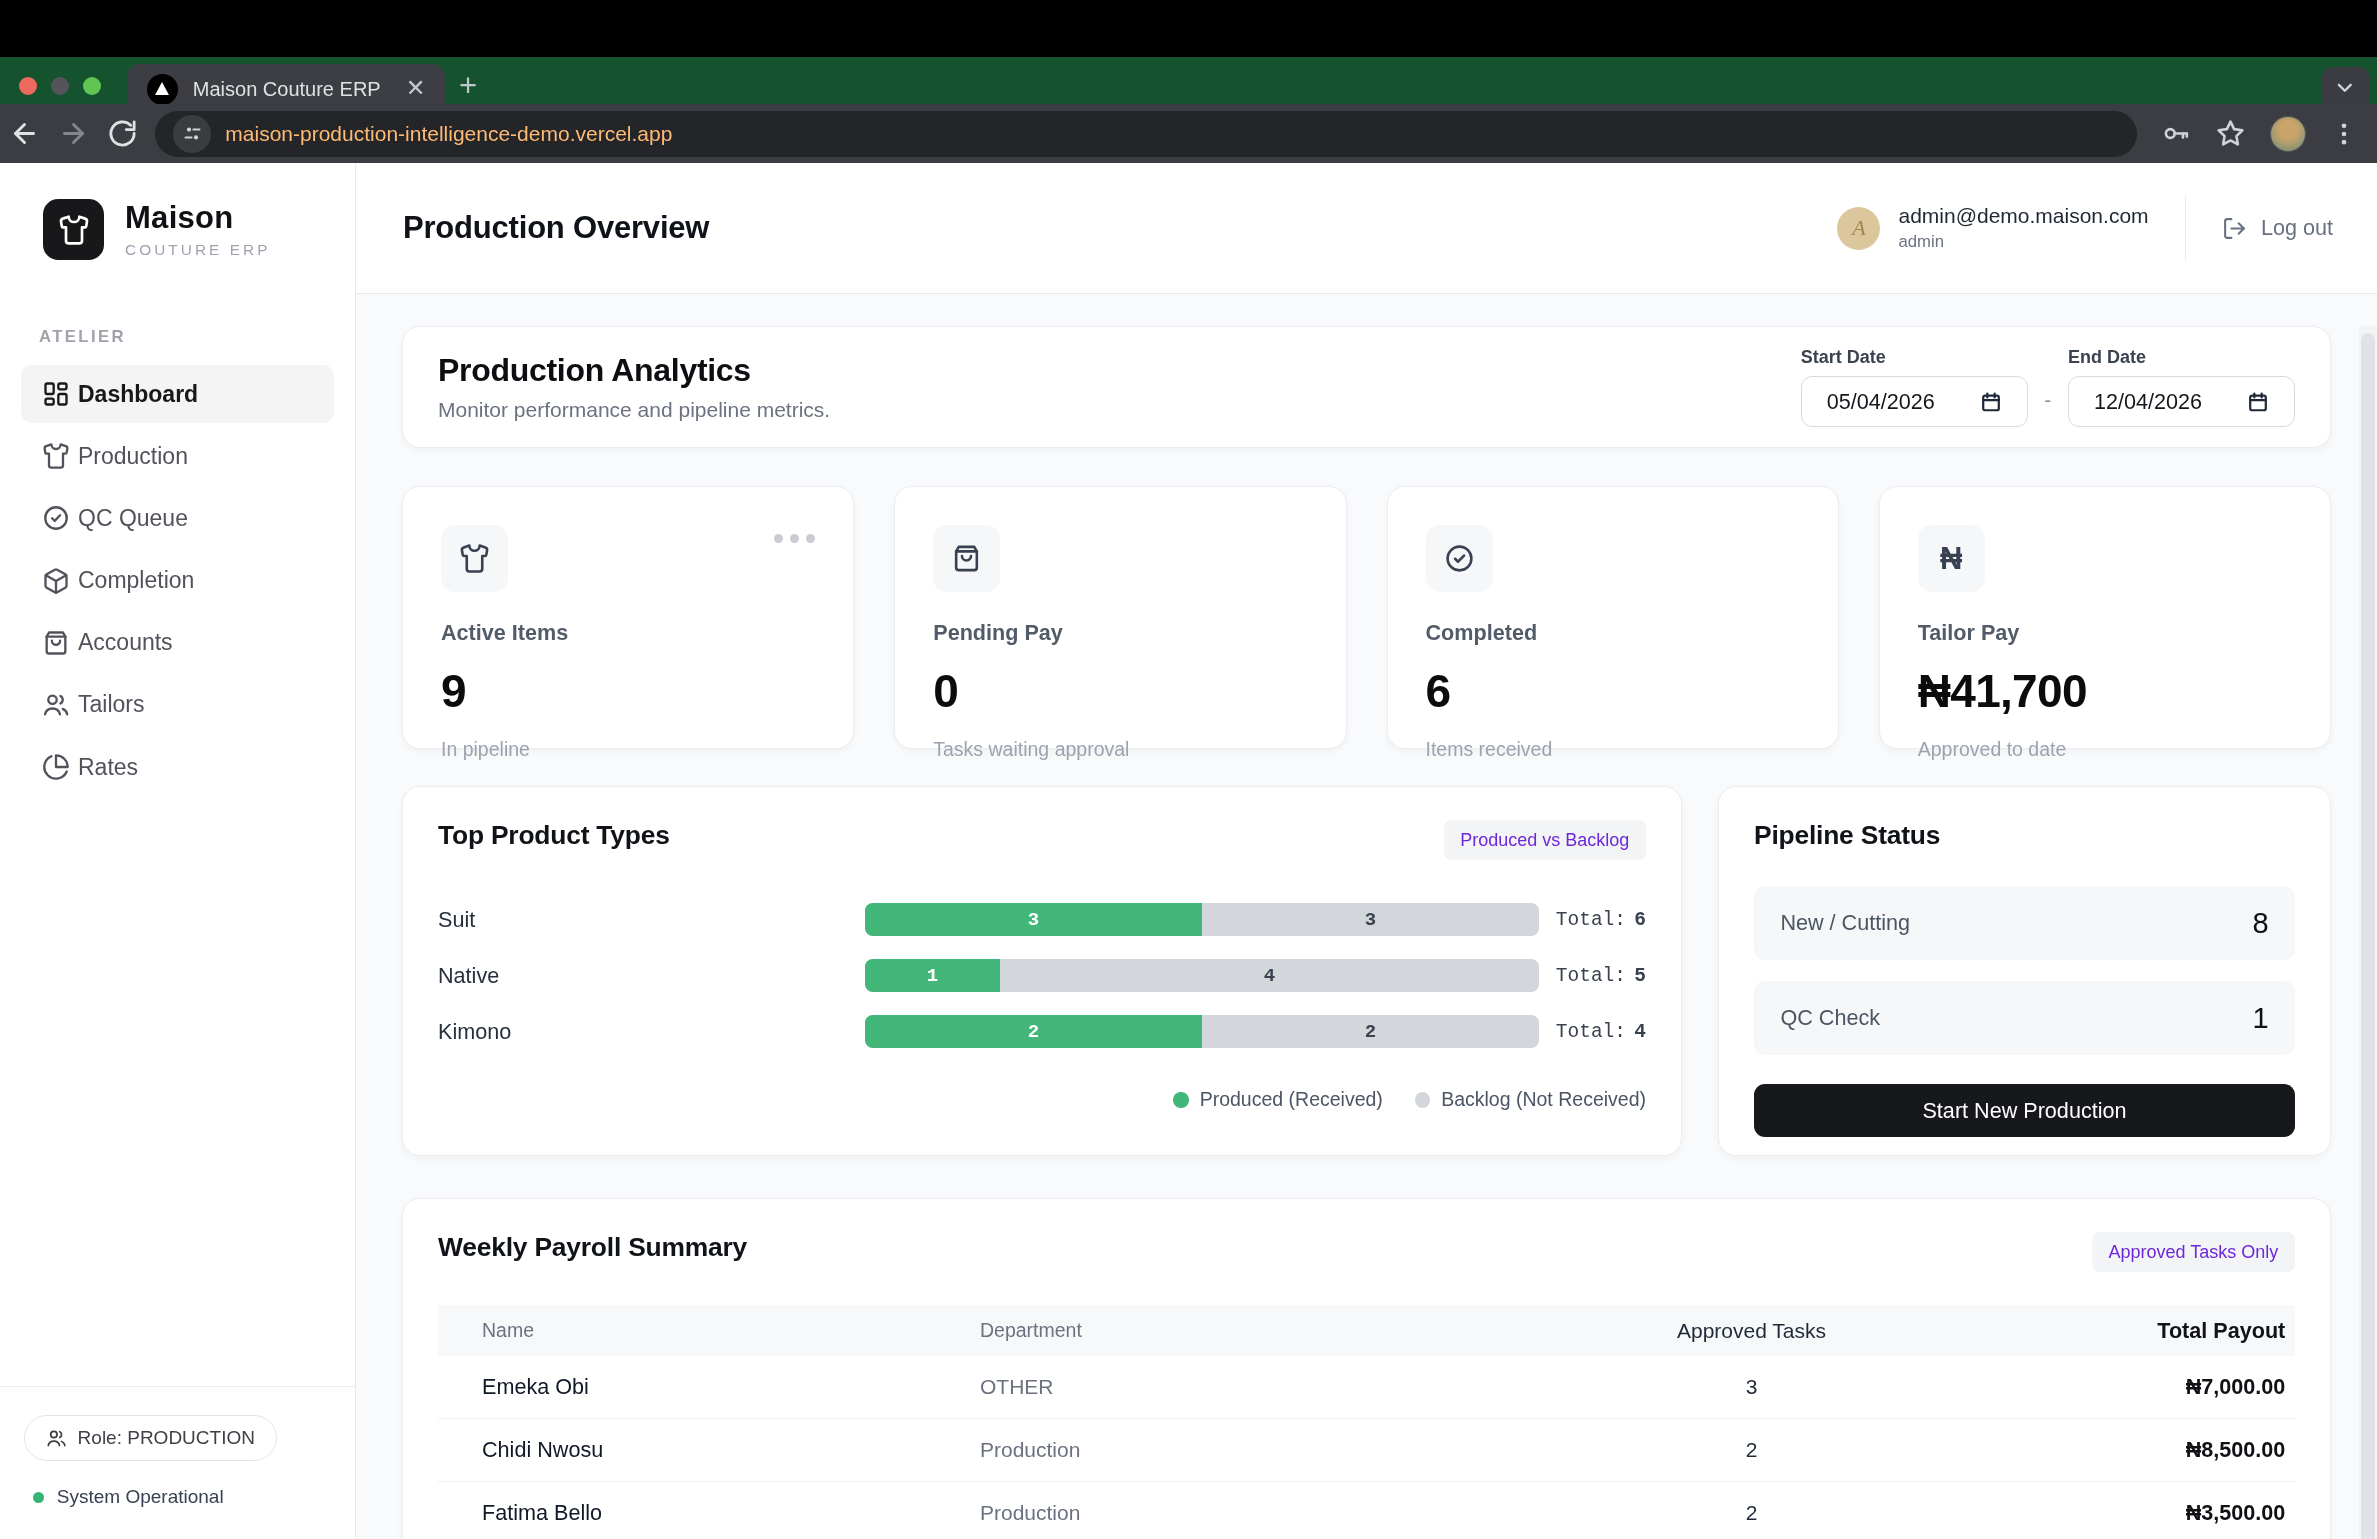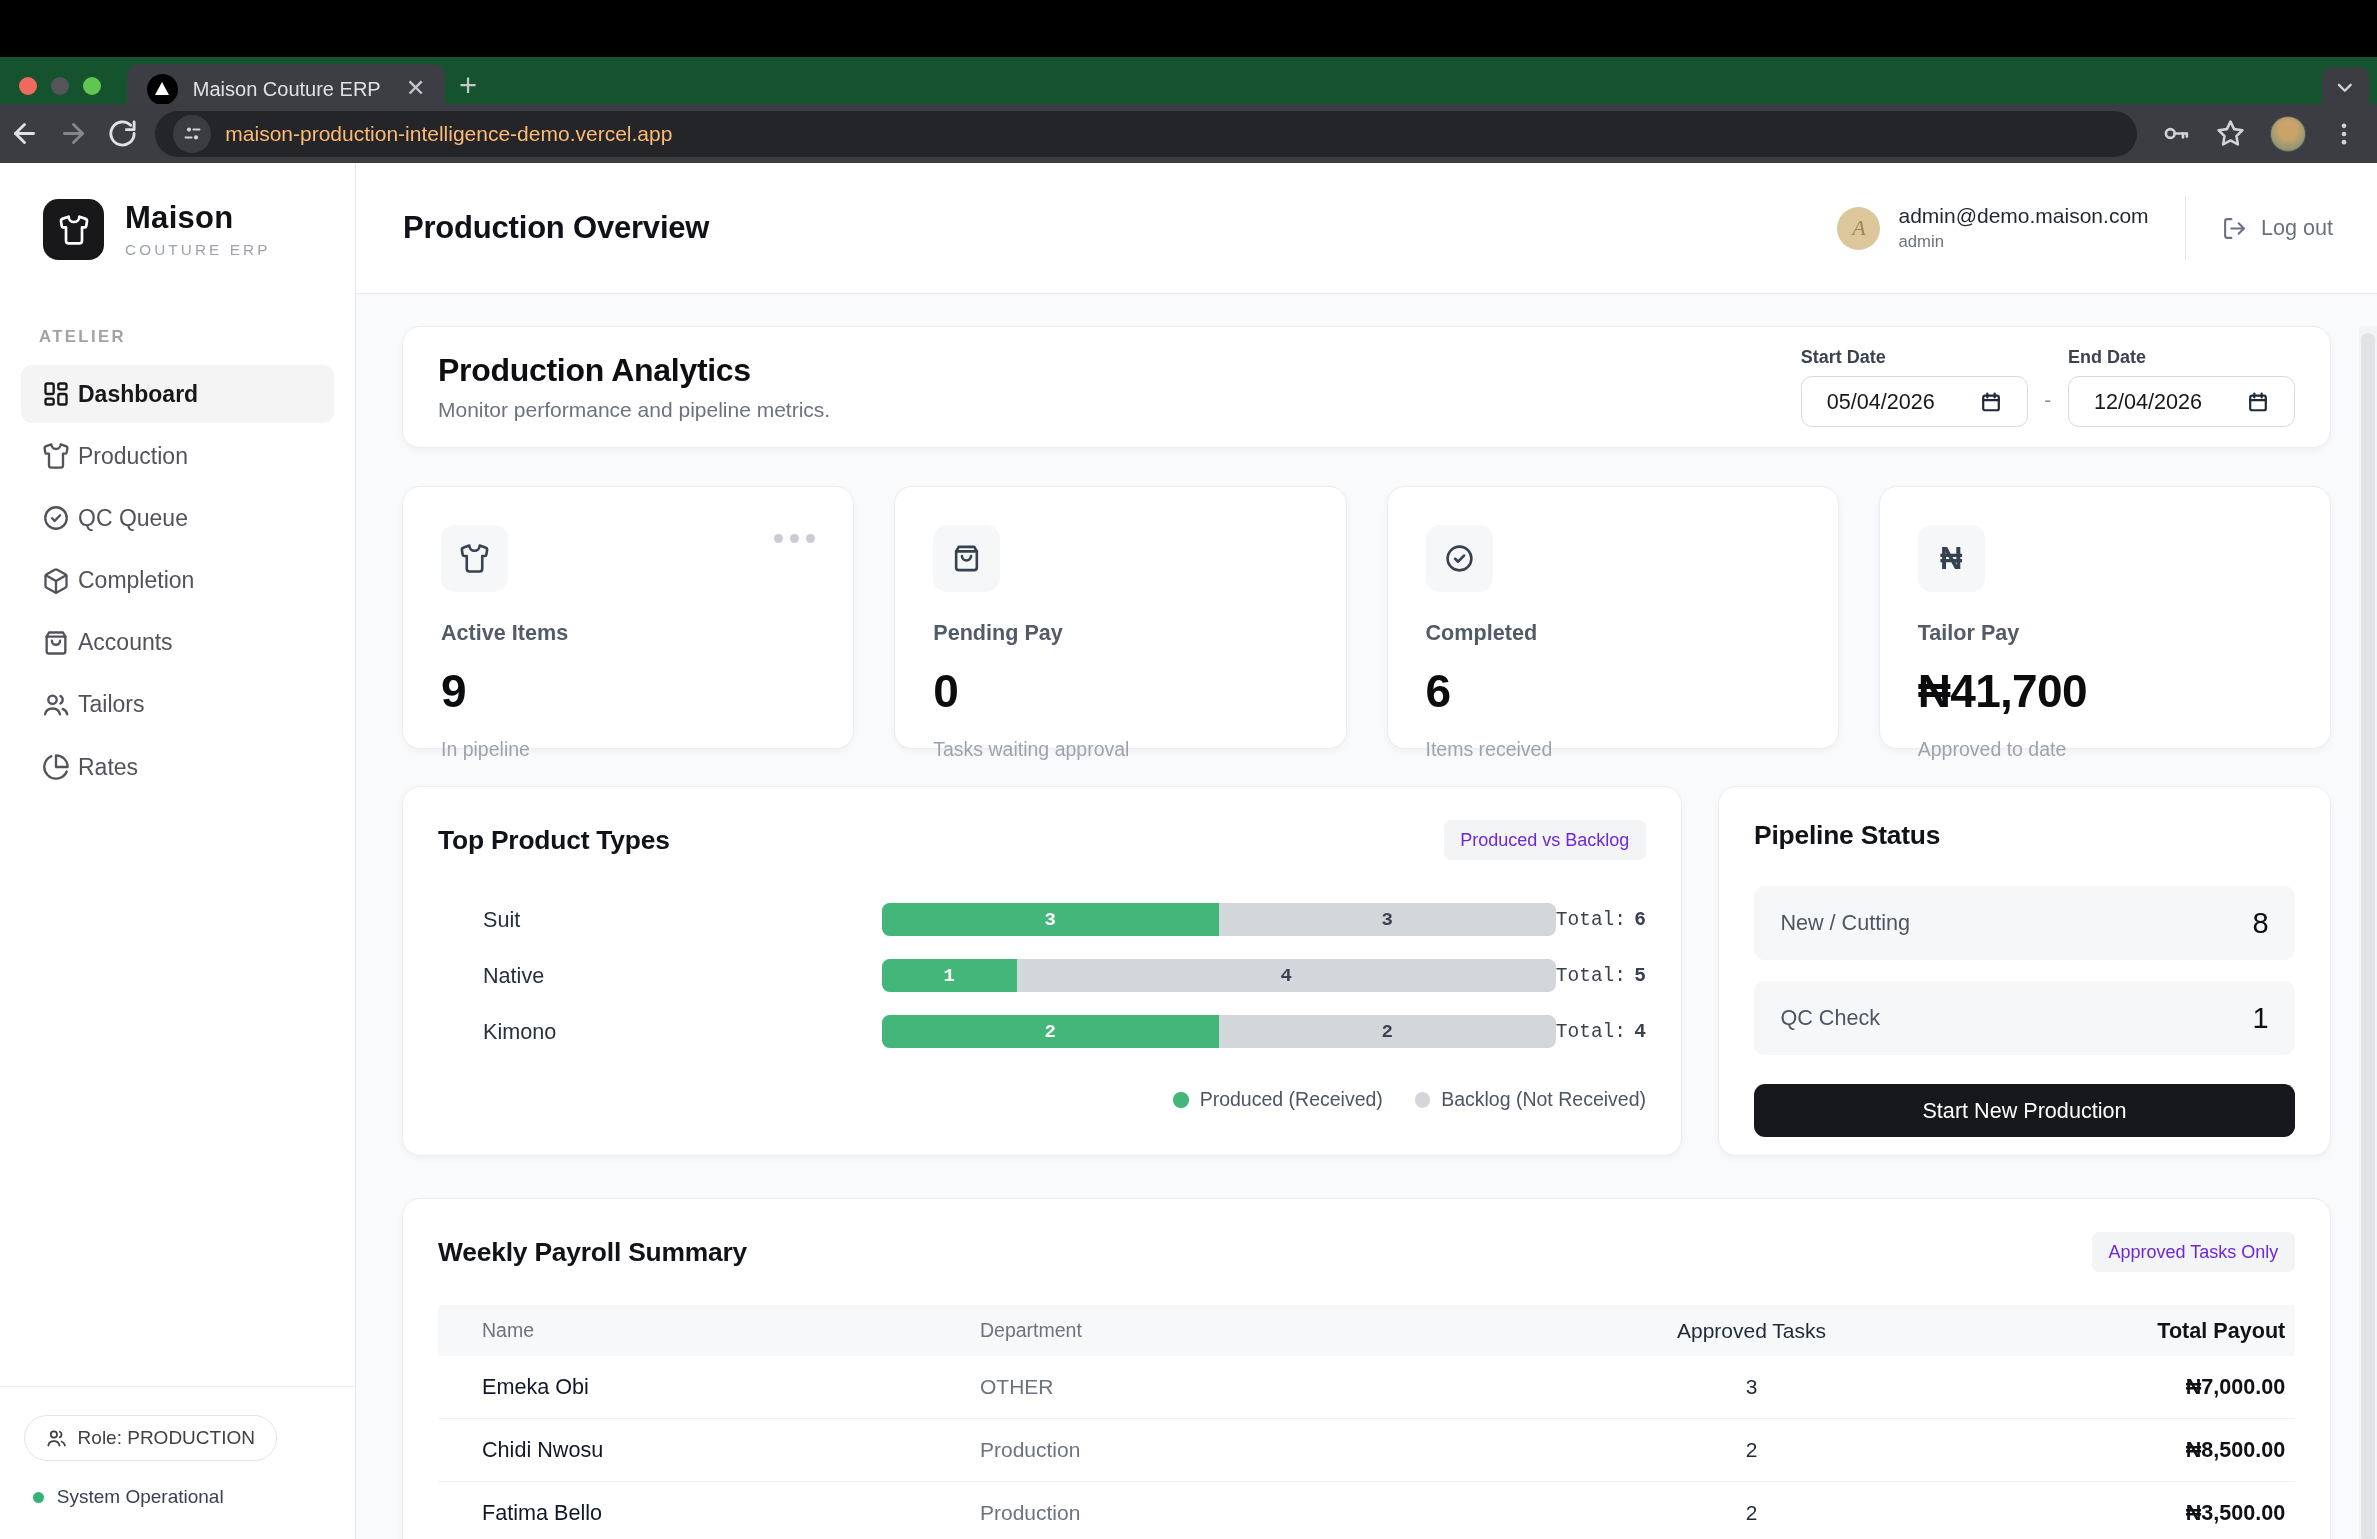--- a/index.html
+++ b/index.html
@@ -80,25 +80,25 @@
   .stat-dots { position:absolute; right:38px; top:47px; display:flex; gap:7px; }
   .stat-dots i { width:9px; height:9px; border-radius:50%; background:#c9ccd4; }
   .stat-label { font-size:21.6px; color:#525b68; margin-top:28px; font-weight:700; }
   .stat-value { font-size:46px; color:#0b0c0e; margin-top:18px; font-weight:700; letter-spacing:-0.7px; }
   .stat-sub { font-size:19.5px; color:#9ca3af; margin-top:19.5px; }
   .naira-glyph { font-size:31px; font-weight:700; color:#374151; }
 
   
   .charts { display:grid; grid-template-columns:1280px 1fr; gap:36px; margin-bottom:42px; }
   .product-card { height:370px; padding:33px 35px 0; }
-  .card-head { display:flex; align-items:center; }
+  .card-head { display:flex; }
   .card-title { font-size:26.4px; font-weight:700; color:#101318; letter-spacing:-0.2px; }
   .pill-badge { margin-left:auto; background:#f3f4f6; border-radius:7px; padding:9.7px 16.7px; font-size:18px; color:#6d28d9; }
   .bar-rows { margin-top:43px; display:flex; flex-direction:column; gap:23px; }
-  .bar-row { display:flex; align-items:center; height:33px;margin-left:45px; }
+  .bar-row { display:flex; align-items:center; height:33px; }
   .bar-label { width:427px; font-size:21.6px; color:#27303f; }
   .bar-track { width:674px; height:33px; border-radius:7.6px; overflow:hidden; display:flex; flex:none; }
   .seg { display:flex; align-items:center; justify-content:center; font-family:"Liberation Mono","DejaVu Sans Mono",monospace; font-size:19px; font-weight:700; }
   .seg-green { background:#43b679; color:#fff; }
   .seg-gray { background:#d3d6db; color:#3a4250; }
   .bar-total { flex:1; text-align:right; font-family:"Liberation Mono","DejaVu Sans Mono",monospace; font-size:19.5px; color:#3a4250; }
   .bar-total b { font-weight:700; margin-left:8.3px; }
   .legend { display:flex; justify-content:flex-end; gap:32px; margin-top:40px; }
   .leg-item { display:flex; align-items:center; gap:11px; font-size:19.5px; color:#4b5563; }
   .leg-dot { width:15.3px; height:15.3px; border-radius:50%; }

